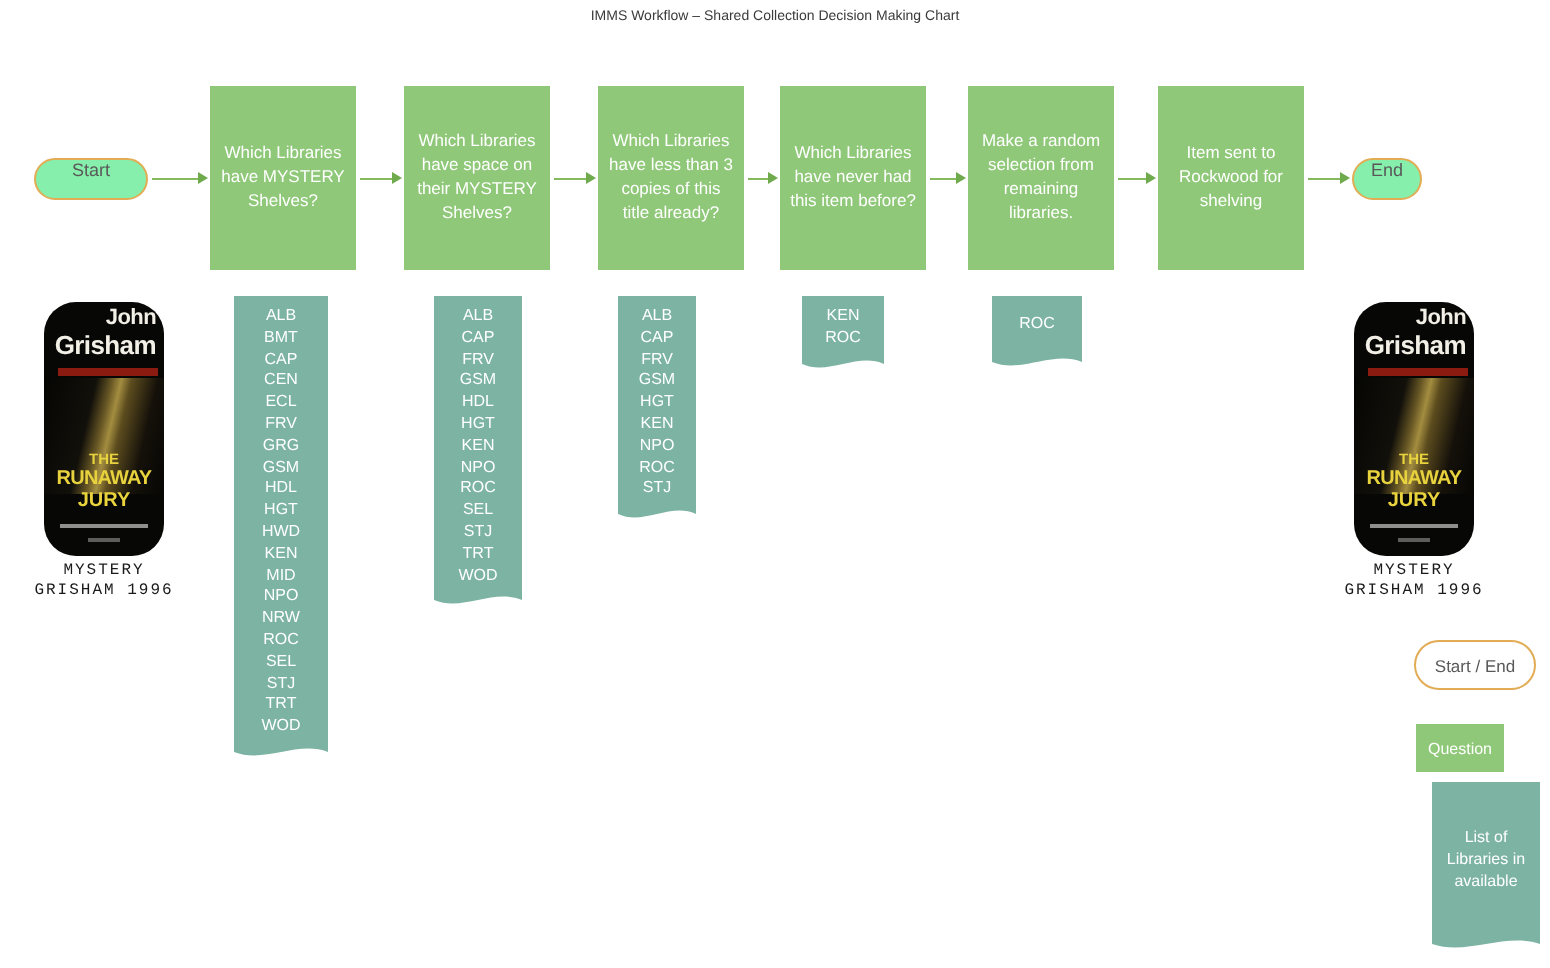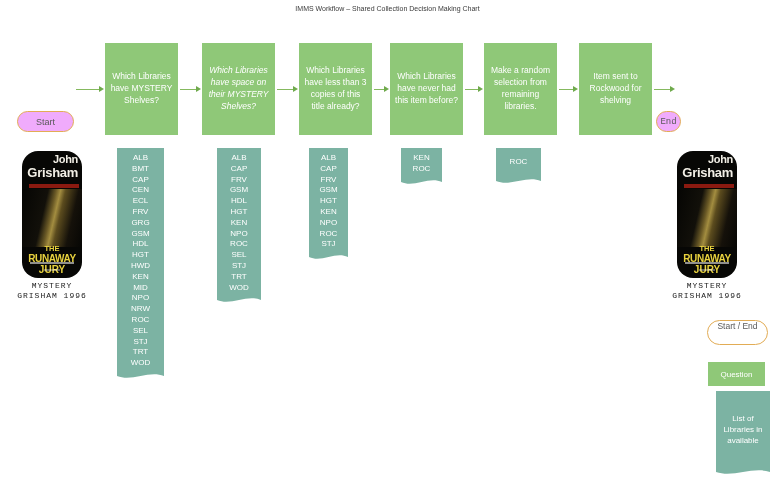--- a/index.html
+++ b/index.html
@@ -8,32 +8,32 @@
     position:relative; width:775px; height:484px; background:#ffffff;
     font-family:"Liberation Sans", sans-serif; overflow:hidden; margin:0 auto;
   }
   .chart-title {
     position:absolute; top:5px; left:0; width:100%;
     text-align:center; font-size:7px; color:#3a3a3a;
   }
   
   .terminal {
     position:absolute; height:21px; border:1px solid #e2ac55; border-radius:11px;
-    background:#f0abfc; display:flex; align-items:center; justify-content:center;
-    font-size:9px; color:#595959;margin-top:32px;
+    background:#86efac; display:flex; align-items:flex-start; justify-content:center;
+    font-size:9px; color:#595959;
   }
   .terminal.start { left:17px; top:79px; width:57px; }
-  .terminal.end   { left:656px; top:79px; width:25px;font-family:Liberation Mono, monospace; }
+  .terminal.end   { left:676px; top:79px; width:35px; }
   
   .qbox {
     position:absolute; top:43px; width:73px; height:92px; background:#8fc878;
     color:#ffffff; font-size:8.5px; line-height:1.4; text-align:center;
     display:flex; align-items:center; justify-content:center; padding:0 4px;
   }
-  .qbox.b1 { left:105px; } .qbox.b2 { left:202px;font-style:italic; } .qbox.b3 { left:299px; }
+  .qbox.b1 { left:105px; } .qbox.b2 { left:202px; } .qbox.b3 { left:299px; }
   .qbox.b4 { left:390px;align-items:center; } .qbox.b5 { left:484px; } .qbox.b6 { left:579px; }
   
   .arrow { position:absolute; top:86px; height:7px; }
   .arrow .shaft { position:absolute; left:0; right:4px; top:3px; height:1px; background:#85b95e; }
   .arrow .head  { position:absolute; right:0; top:0; width:0; height:0;
     border-left:5px solid #6faa4c; border-top:3.5px solid transparent; border-bottom:3.5px solid transparent; }
   .arrow.a1 { left:76px;  width:28px; }
   .arrow.a2 { left:180px; width:21px; }
   .arrow.a3 { left:277px; width:21px; }
   .arrow.a4 { left:374px; width:15px; }
@@ -63,41 +63,41 @@
   .cover.left  { left:22px; }
   .cover.right { left:677px; }
   .cover-author { position:absolute; top:3px; right:4px; text-align:right;
     color:#f2efe6; font-weight:bold; letter-spacing:-0.3px; line-height:1; }
   .cover-author .a1 { font-size:11px; display:block; }
   .cover-author .a2 { font-size:13px; display:block; margin-top:1px; }
   .cover-redband { position:absolute; top:33px; left:7px; right:3px; height:4px; background:#8b1a10; }
   .cover-art { position:absolute; top:38px; left:0; right:0; height:58px;
     background:linear-gradient(103deg,#050503 0%,#12100a 36%,#6b5a26 47%,#a38d40 53%,#5c4c1e 60%,#15110a 78%,#060604 100%); }
   .cover-title { position:absolute; top:74px; left:0; right:0; text-align:center;
-    color:#e8d23e; font-weight:bold; z-index:2;margin-top:19px; }
+    color:#e8d23e; font-weight:bold; z-index:2; }
   .cover-title .t1 { font-size:7.5px; line-height:9px; display:block; }
   .cover-title .t2 { font-size:10px; line-height:11px; display:block; letter-spacing:-0.4px; }
   .cover-title .t3 { font-size:10px; line-height:11px; display:block; }
   .cover-fineprint { position:absolute; top:111px; left:8px; right:8px; height:2px;
     background:rgba(255,255,255,0.55); z-index:2; }
   .cover-fineprint2 { position:absolute; top:118px; left:22px; right:22px; height:2px;
     background:rgba(255,255,255,0.35); z-index:2; }
   .book-caption { position:absolute; top:281px; width:84px; text-align:center;
     font-family:"Liberation Mono", monospace; font-size:8px; line-height:10px;
     color:#1a1a1a; letter-spacing:1px; white-space:nowrap; }
   .book-caption.left  { left:10px; }
   .book-caption.right { left:665px; }
   
   .legend-terminal {
     position:absolute; left:707px; top:320px; width:61px; height:25px;
     border:1px solid #e2ac55; border-radius:13px; background:#fff;
-    display:flex; justify-content:center; font-size:8.5px; color:#595959;
+    display:flex; align-items:center; justify-content:center; font-size:8.5px; color:#595959;
   }
   .legend-question {
-    position:absolute; left:708px; top:362px; width:57px; height:24px; background:#8fc878;
+    position:absolute; left:708px; top:362px; width:44px; height:24px; background:#8fc878;
     color:#fff; font-size:8px; display:flex; align-items:center; justify-content:center;
   }
   .legend-doc { position:absolute; left:716px; top:391px; width:54px; }
   .legend-doc .doc-body { height:76px; display:flex; align-items:center; justify-content:flex-start;
     padding:12px 4px; line-height:11px; }
   
   .footnote {
     position:absolute; left:2px; top:399px; width:404px; text-align:center;
     font-size:13.5px; line-height:1.55; color:#3e3e3e;
   }

